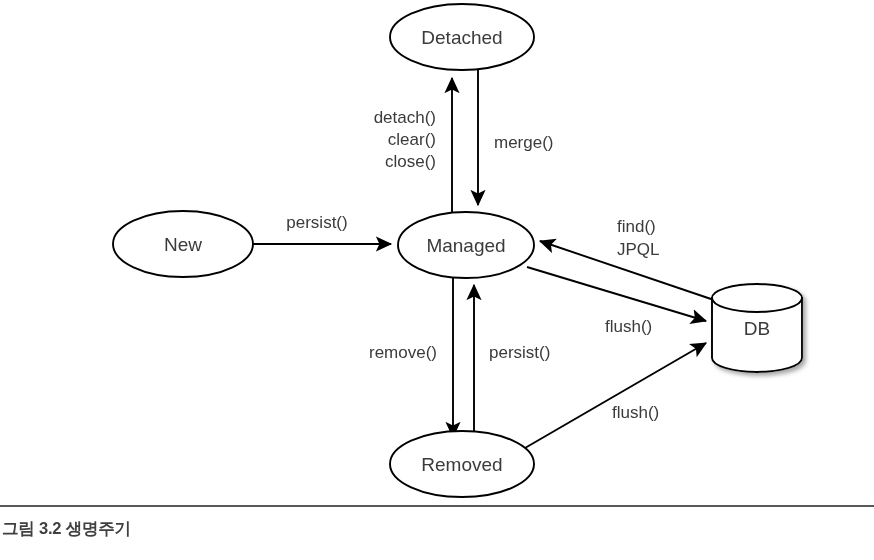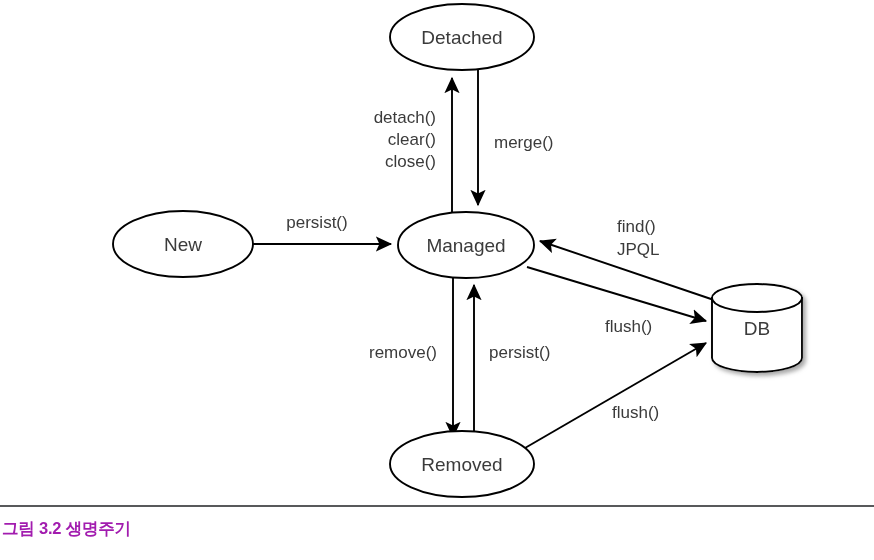--- a/index.html
+++ b/index.html
@@ -63,21 +63,21 @@
     width: 874px;
     height: 2px;
     background: #58595b;
   }
   .caption-text {
     margin-top: 11px;
     margin-left: 2px;
     font-family: "Liberation Sans", sans-serif;
     font-size: 16.5px;
     font-weight: bold;
-    color: #a21caf;
+    color: #404040;
     letter-spacing: -0.2px;
   }
 </style>
 </head>
 <body>
 
 <div id="page">
 
   <svg id="diagram-svg" viewBox="0 0 874 505">
     <defs>

